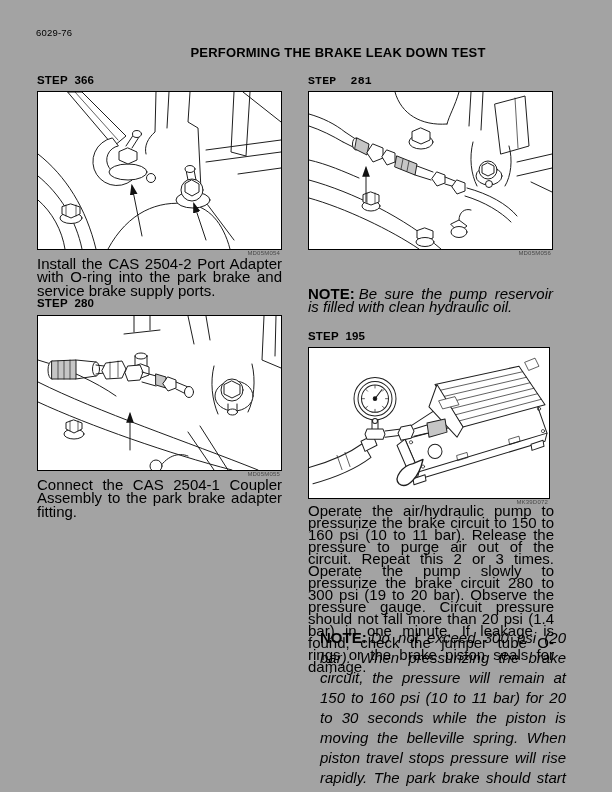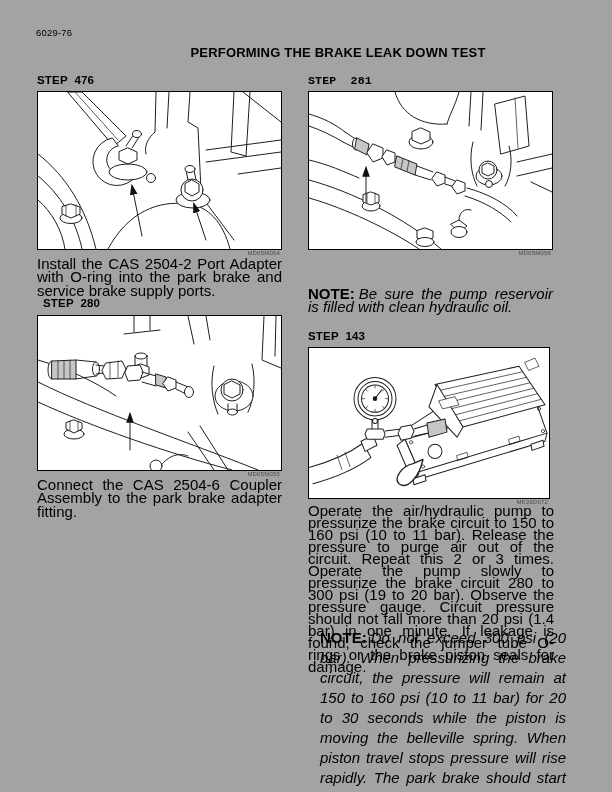--- a/index.html
+++ b/index.html
@@ -7,21 +7,21 @@
     position:relative; width:612px; height:792px; background:#a3a3a3;
     font-family:"Liberation Sans", sans-serif; color:#000; overflow:hidden;
   }
   .abs { position:absolute; }
   .page-code { left:36px; top:27px; font-size:9.5px; letter-spacing:.2px; }
   .title { left:0; top:45px; width:590px; margin:0; text-align:center;
            font-size:13px; font-weight:bold; letter-spacing:.2px;padding-left:43px; }
   .step-heading { font-size:11.5px; font-weight:bold; white-space:pre; letter-spacing:.2px; }
   .h279 { left:37px;  top:74px; }
   .h281 { left:308px; top:74px;font-family:Liberation Mono, monospace; }
-  .h280 { left:37px;  top:297px;margin-left:6px; }
+  .h280 { left:37px;  top:297px; }
   .h282 { left:308px; top:330px; }
   .fig { border:1px solid #000; background:#fff; }
   .f279 { left:37px;  top:91px;  width:243px; height:157px; }
   .f280 { left:37px;  top:315px; width:243px; height:154px; }
   .f281 { left:308px; top:91px;  width:243px; height:157px; }
   .f282 { left:308px; top:347px; width:240px; height:150px; }
   .fig svg { display:block; width:100%; height:100%; }
   .figcode { text-align:right; font-size:6px; color:#4a4a4a; letter-spacing:.2px; }
   .c279 { left:37px;  top:250px; width:243px; }
   .c280 { left:37px;  top:471px; width:243px; }
@@ -44,21 +44,21 @@
   .thin { stroke-width:.7; }
 </style>
 </head>
 <body>
 
 <div class="page">
 
   <div class="abs page-code">6029-76</div>
   <h1 class="abs title">PERFORMING THE BRAKE LEAK DOWN TEST</h1>
 
-  <div class="abs step-heading h279">STEP  476</div>
+  <div class="abs step-heading h279">STEP  366</div>
   <div class="abs fig f279">
     <svg viewBox="0 0 243 157" preserveAspectRatio="none">
       <defs>
         <marker id="ah1" viewBox="0 0 10 10" refX="8" refY="5" markerWidth="11" markerHeight="11" orient="auto">
           <path d="M0,1.5 L10,5 L0,8.5 Z" fill="#111"></path>
         </marker>
       </defs>
       <g class="lk">
 
         <path d="M118,0 L117,40 C110,46 106,54 108,62"></path>
@@ -167,21 +167,21 @@
         </g>
         <path d="M150,116 L176,154 M162,110 L190,154"></path>
         <path d="M120,154 C128,140 140,136 150,140"></path>
         <circle class="wfill" cx="118" cy="150" r="6"></circle>
 
         <line x1="92" y1="134" x2="92" y2="98" marker-end="url(#ah2)"></line>
       </g>
     </svg>
   </div>
   <div class="abs figcode c280">MD05M055</div>
-  <p class="abs bodytxt cap280">Connect the CAS 2504-6 Coupler Assembly to the park brake adapter fitting.</p>
+  <p class="abs bodytxt cap280">Connect the CAS 2504-1 Coupler Assembly to the park brake adapter fitting.</p>
 
   <div class="abs step-heading h281">STEP  281</div>
   <div class="abs fig f281">
     <svg viewBox="0 0 243 157" preserveAspectRatio="none">
       <defs>
         <marker id="ah3" viewBox="0 0 10 10" refX="8" refY="5" markerWidth="11" markerHeight="11" orient="auto">
           <path d="M0,1.5 L10,5 L0,8.5 Z" fill="#111"></path>
         </marker>
       </defs>
       <g class="lk">
@@ -242,21 +242,21 @@
 
         <line x1="57" y1="110" x2="57" y2="76" marker-end="url(#ah3)"></line>
       </g>
     </svg>
   </div>
   <div class="abs figcode c281">MD05M056</div>
   <p class="abs bodytxt note note281">
     <b>NOTE:</b><i>Be sure the pump reservoir is filled with clean hydraulic oil.</i>
   </p>
 
-  <div class="abs step-heading h282">STEP  143</div>
+  <div class="abs step-heading h282">STEP  195</div>
   <div class="abs fig f282">
     <svg viewBox="0 0 240 148" preserveAspectRatio="none">
       <g class="lk">
 
         <g>
           <path d="M0,118 C22,112 40,104 54,94 L62,108 C46,120 26,128 4,134"></path>
           <path class="thin" d="M28,106 L33,120 M36,103 L41,117"></path>
           <polygon class="wfill" points="52,92 64,86 68,96 56,102"></polygon>
         </g>
 

